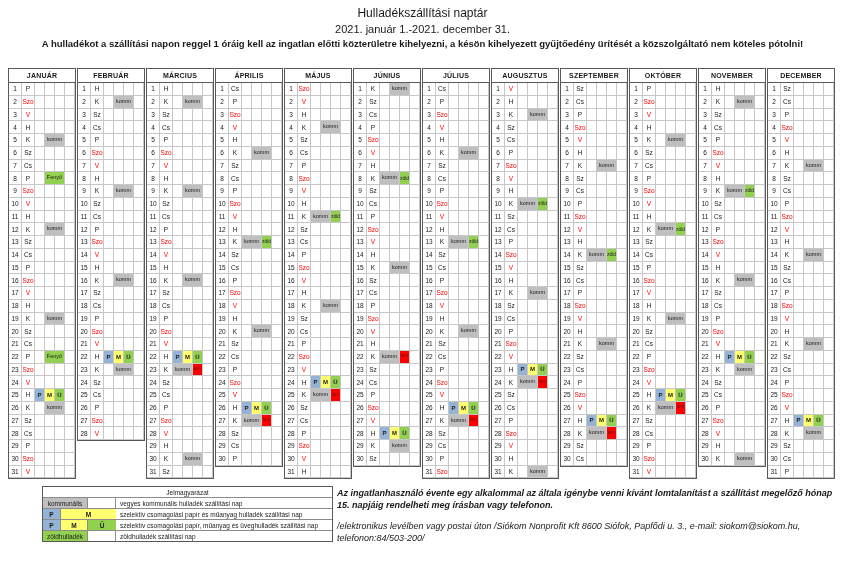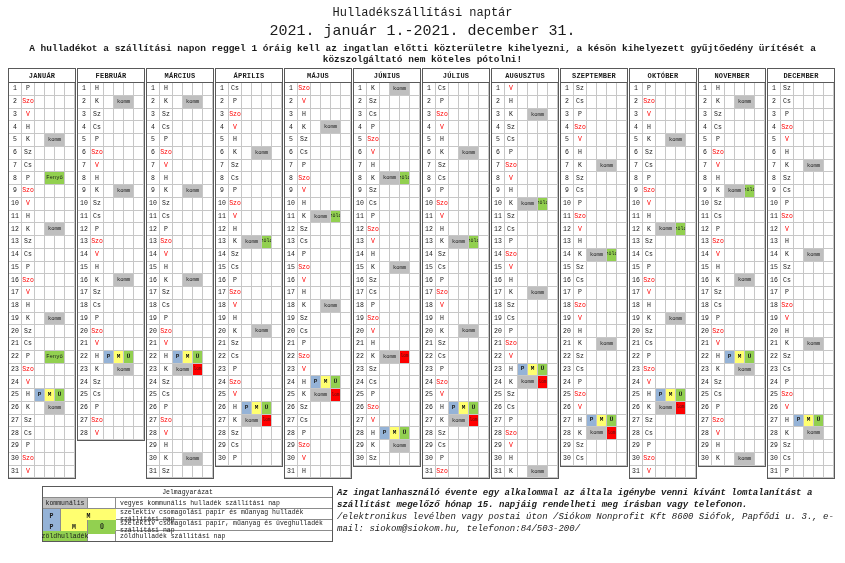--- a/index.html
+++ b/index.html
@@ -1,23 +1,23 @@
 <!DOCTYPE html>
 <html><head>
 <meta charset="utf-8">
 <style>
   html,body{margin:0;padding:0;background:#e8e8e8;}
   #page{position:relative;width:845px;height:563px;background:#ffffff;
-        font-family:Liberation Mono, monospace;color:#1a1a1a;overflow:hidden;}
+        font-family:Liberation Sans, sans-serif;color:#1a1a1a;overflow:hidden;}
 
   
   #hdr{position:absolute;left:0;top:6px;width:100%;text-align:center;}
   #hdr .t1{font-size:12px;}
   #hdr .t2{font-size:12px;font-weight:bold;margin-top:2px;}
-  #hdr .t3{font-size:15px;margin-top:3px;}
+  #hdr .t3{font-size:11px;margin-top:3px;}
   #hdr .t4{font-size:9.5px;font-weight:bold;margin-top:3px;}
 
   
   #calendar{position:absolute;left:8px;top:68px;display:flex;column-gap:1px;align-items:flex-start;}
   .month-block{display:grid;grid-template-columns:13px 13px 10px 10px 10px 10px;
                grid-template-rows:14px;grid-auto-rows:12.75px;
                border:1px solid #595959;background:#fff;}
   .month-header{grid-column:1 / -1;display:flex;align-items:center;justify-content:center;
                 font-size:7px;font-weight:bold;border-bottom:1px solid #595959;letter-spacing:.2px;}
   .cell{border-right:1px solid #c7c7c7;border-bottom:1px solid #c7c7c7;
@@ -47,21 +47,21 @@
   .sw-komm{background:#bfbfbf;}
   .sw-zold{background:#92d050;}
   .sw-p{background:#95b3d7;font-weight:bold;}
   .sw-m{background:#ffff70;font-weight:bold;}
   .sw-u{background:#92d050;font-weight:bold;}
   .span2{grid-column:span 2;}
 
   
   #info{position:absolute;left:337px;top:488px;width:502px;}
   #info .bold{font-size:9px;font-weight:bold;font-style:italic;line-height:1.3;}
-  #info .reg{font-size:9px;font-style:italic;line-height:1.3;margin-top:1px;}
+  #info .reg{font-size:9px;font-style:italic;line-height:1.3;margin-top:10px;}
 </style>
 </head>
 <body>
 
 <div id="page">
 
   <div id="hdr">
     <div class="t1">Hulladékszállítási naptár</div>
     <div class="t3">2021. január 1.-2021. december 31.</div>
     <div class="t4">A hulladékot a szállítási napon reggel 1 óráig kell az ingatlan előtti közterületre kihelyezni, a késön kihelyezett gyűjtőedény ürítését a közszolgáltató nem köteles pótolni!</div>

